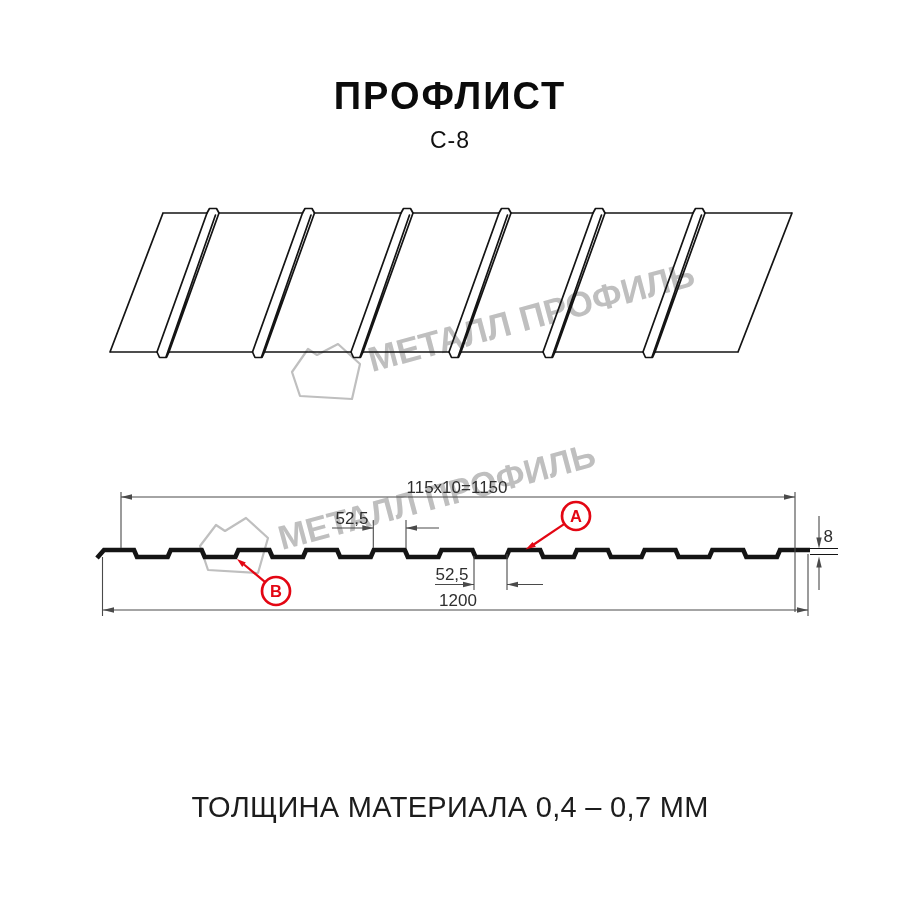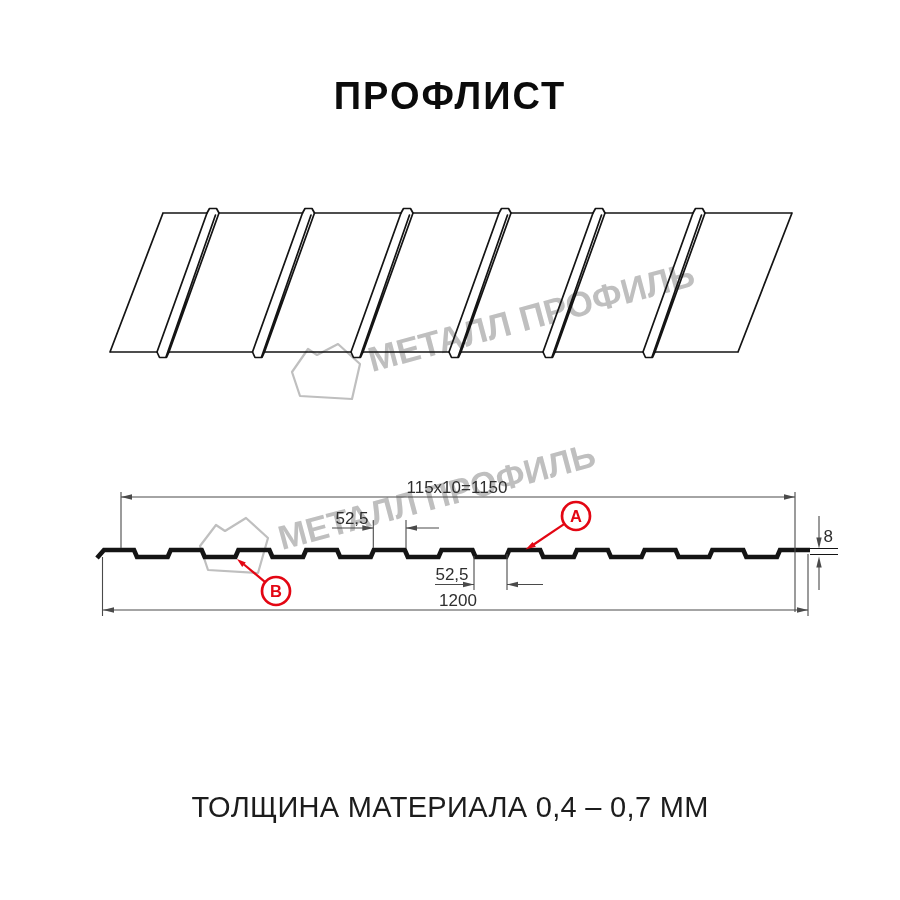--- a/index.html
+++ b/index.html
@@ -25,20 +25,21 @@
            font-size:16.5px;font-weight:700;text-anchor:middle;}
   .wmtext{fill:var(--watermark);font-family:"Liberation Sans",sans-serif;font-weight:700;}
   .wmlogo{stroke:var(--watermark);stroke-width:2.2;fill:none;stroke-linejoin:round;}
 </style>
 </head>
 <body>
 
 <div id="page">
 
   <div id="title">ПРОФЛИСТ</div>
+  <div id="subtitle">С-8</div>
 
   <svg width="900" height="900" viewBox="0 0 900 900">
 
     <g>
       <polygon class="wmlogo" points="292,372 308,349 317,355 338,344 360,364 352,399 300,396"></polygon>
       <text class="wmtext" font-size="35" transform="translate(372,372) rotate(-15)">МЕТАЛЛ ПРОФИЛЬ</text>
     </g>
     <g>
       <polygon class="wmlogo" points="200,546 216,525 225,531 246,518 268,538 258,573 208,570"></polygon>
       <text class="wmtext" font-size="34" transform="translate(282,550) rotate(-15)">МЕТАЛЛ ПРОФИЛЬ</text>

